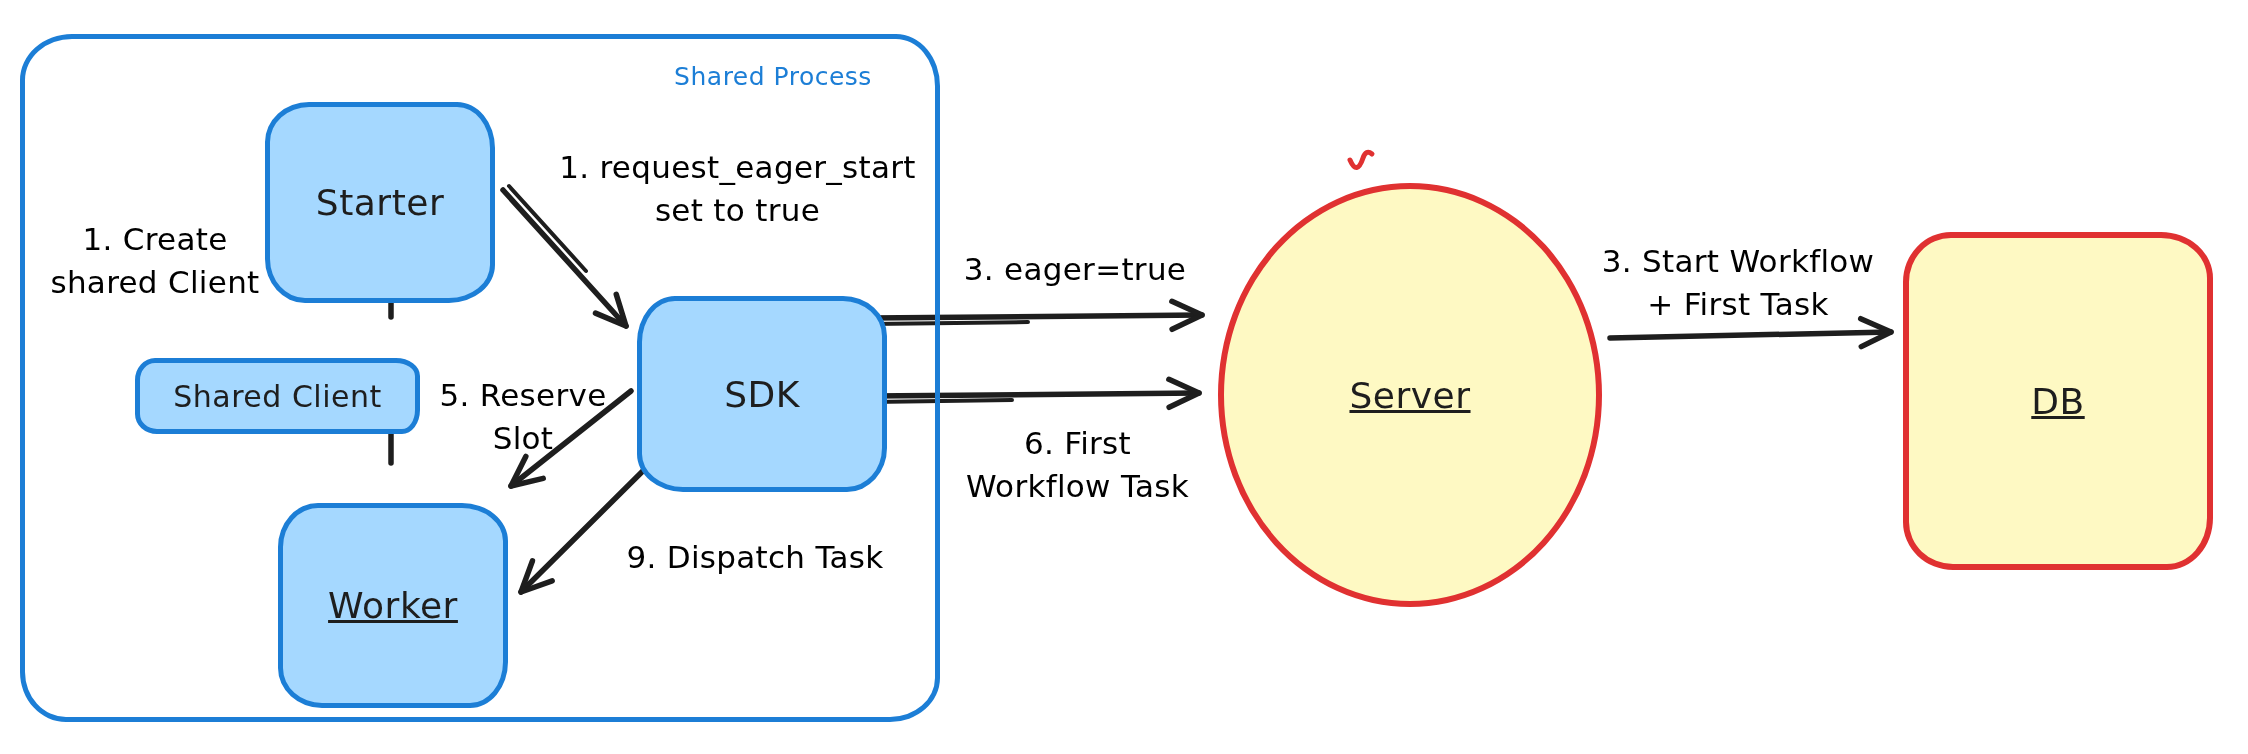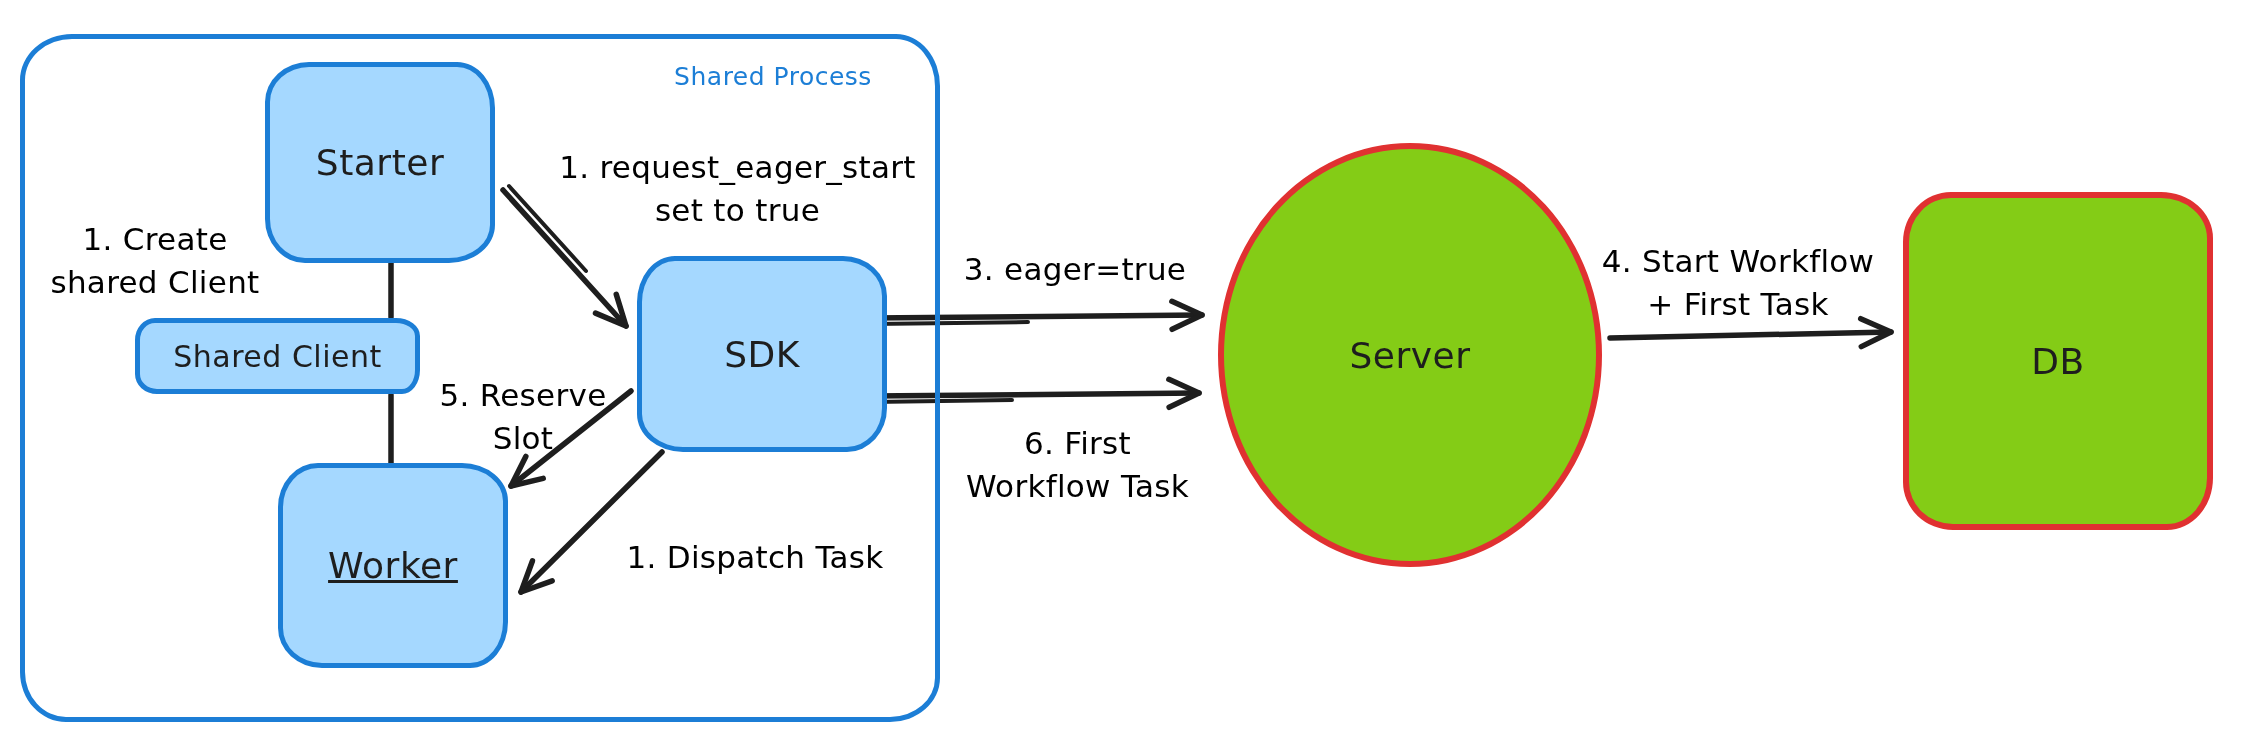--- a/index.html
+++ b/index.html
@@ -24,24 +24,24 @@
   }
   .container-label {
     position:absolute; left:640px; top:57px; width:266px;
     text-align:center; font-size:25px; line-height:40px;
     color:#1c7ed6; letter-spacing:0.5px;
   }
   
   .node {
     position:absolute; display:flex; align-items:center; justify-content:center;
     box-sizing:border-box; text-align:center;
-    font-size:36px; letter-spacing:0.5px; color:#1e1e1e;
+    font-size:36px; letter-spacing:0.5px; color:#1e1e1e;margin-top:40px;
   }
   .node--blue { background:#a5d8ff; border:5px solid #1c7ed6; }
-  .node--red  { background:#84cc16; border:6px solid #e03131; }
+  .node--red  { background:#fef9c3; border:6px solid #e03131;text-decoration:underline; }
 
   #node-starter { left:265px; top:62px;  width:230px; height:201px;
     border-radius:44px 38px 46px 40px / 40px 46px 38px 44px; }
   #node-shared-client { left:135px; top:318px; width:285px; height:76px;
     font-size:30px;
     border-radius:20px 24px 18px 22px / 22px 18px 24px 20px; }
   #node-worker { left:278px; top:463px; width:230px; height:205px;
     border-radius:40px 46px 38px 44px / 44px 38px 46px 40px;text-decoration:underline; }
   #node-sdk { left:637px; top:256px; width:250px; height:196px;
     border-radius:38px 44px 40px 46px / 46px 40px 44px 38px; }
@@ -129,23 +129,23 @@
 
   <div class="annotation" id="ann-create-shared-client">1. Create
 shared Client</div>
 
   <div class="annotation" id="ann-request-eager-start">1. request_eager_start
 set to true</div>
 
   <div class="annotation" id="ann-reserve-slot">5. Reserve
 Slot</div>
 
-  <div class="annotation" id="ann-dispatch-task">1. Dispatch Task</div>
+  <div class="annotation" id="ann-dispatch-task">9. Dispatch Task</div>
 
   <div class="annotation" id="ann-eager-true">3. eager=true</div>
 
   <div class="annotation" id="ann-first-workflow-task">6. First
 Workflow Task</div>
 
-  <div class="annotation" id="ann-start-workflow">4. Start Workflow
+  <div class="annotation" id="ann-start-workflow">3. Start Workflow
 + First Task</div>
 
 </div>
 
 </body></html>

